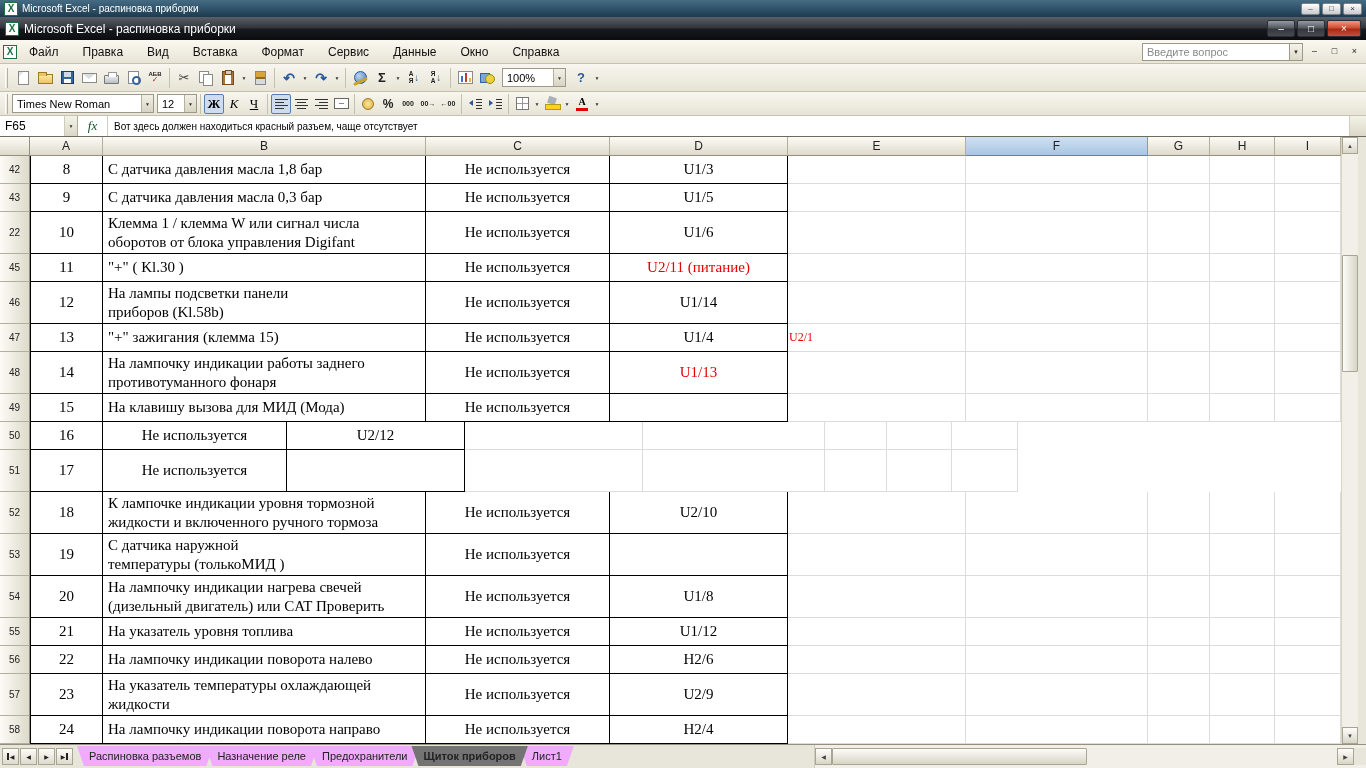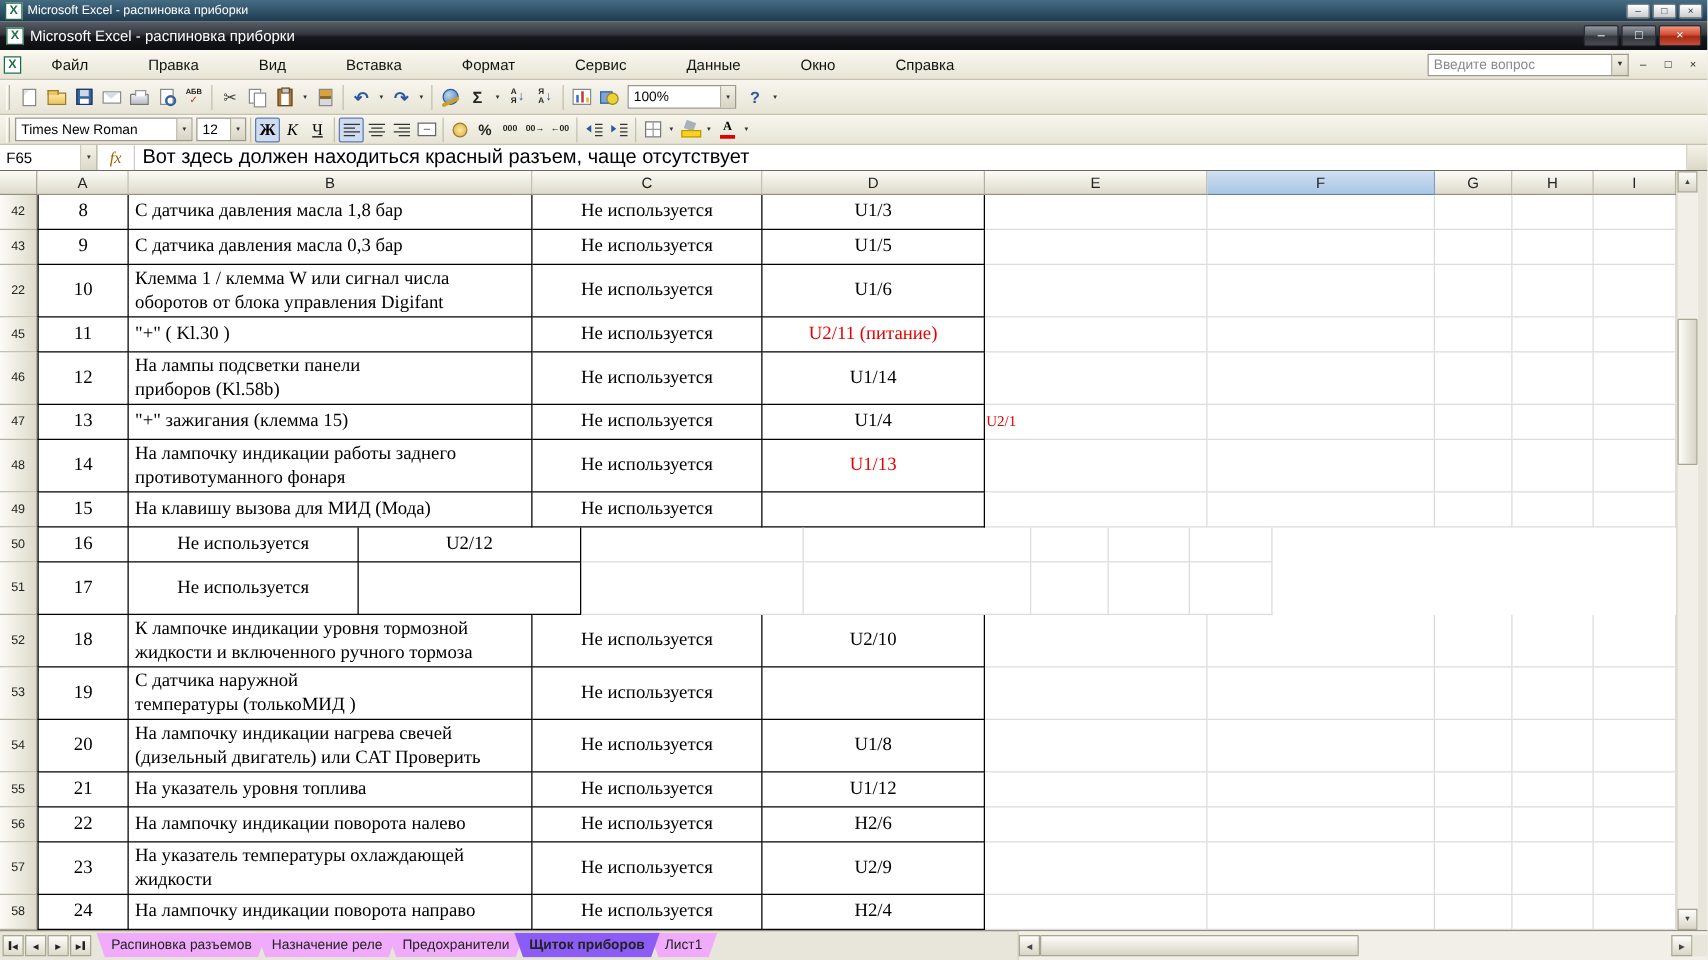--- a/index.html
+++ b/index.html
@@ -13,21 +13,21 @@
   .wbs{width:19px;height:12px;border:1px solid #7e8389;border-radius:2px;background:linear-gradient(#ffffff,#c8cacd);font-size:8px;line-height:10px;text-align:center;color:#333}
   .tb-inner{height:23px;flex:none;background:linear-gradient(#5a5f68 0%,#33363d 45%,#17181d 55%,#0c0d10 100%);display:flex;align-items:center;gap:5px;padding:0 5px}
   .tb-inner .title{color:#fff;font-size:12px;flex:1;white-space:nowrap}
   .wbm{width:28px;height:17px;border:1px solid #2a2d33;border-radius:2px;background:linear-gradient(#959ba3,#565b62 45%,#33373d 55%,#474b51);color:#fff;font-size:10px;line-height:15px;text-align:center}
   .wbm.close{width:34px;background:linear-gradient(#ef9a82,#d14e34 45%,#a82a14 55%,#c4503a)}
   .xlicon{width:14px;height:14px;flex:none;background:#fff;border:1px solid #1d7044;color:#1d7044;font-weight:bold;font-size:10px;line-height:12px;text-align:center}
 
   
   .menubar{height:24px;flex:none;display:flex;align-items:center;background:linear-gradient(#faf8f0,#e8e4d6);border-bottom:1px solid #c6c2b0;padding:0 3px;font-size:12px;color:#111}
   .menu-items{display:flex;align-items:center}
-  .menu-item{padding:3px 24px;border-radius:2px;white-space:nowrap}
+  .menu-item{padding:3px 12px;border-radius:2px;white-space:nowrap}
   .menubar .spacer{flex:1}
   .qbox{width:148px;height:18px;background:#fff;border:1px solid #9c988a;font-size:11px;color:#555;padding:0 4px;outline:none}
   .qbox::placeholder{color:#8a8a8a}
   .qdd{width:13px;height:18px;border:1px solid #9c988a;border-left:none;background:linear-gradient(#f5f3ea,#ddd9c9);font-size:6px;display:flex;align-items:center;justify-content:center;color:#333}
   .mwb{width:17px;height:15px;margin-left:3px;font-size:9px;line-height:14px;text-align:center;color:#222}
 
   
   .toolbar{flex:none;display:flex;align-items:center;background:linear-gradient(#f8f6ee,#e7e4d6);border-bottom:1px solid #c6c2b0;padding:0 3px}
   .toolbar.std{height:28px}
   .toolbar.fmt{height:24px}
@@ -35,21 +35,21 @@
   .sep{width:1px;height:20px;background:#c4c0ae;margin:0 3px;flex:none}
   .tbtn{height:22px;min-width:22px;display:flex;align-items:center;justify-content:center;border:1px solid transparent;border-radius:2px;flex:none;position:relative}
   .fmt .tbtn{height:20px;min-width:20px}
   .tbtn.pressed{background:#cfdcf0;border:1px solid #5a7cb0}
   .dd{width:10px;height:22px;display:flex;align-items:center;justify-content:center;font-size:5px;color:#333;flex:none}
   .combo{height:19px;background:#fff;border:1px solid #9c988a;display:flex;align-items:center;font-size:11px;padding-left:4px;flex:none}
   .combo .cval{white-space:nowrap;overflow:hidden}
   .combo .carr{margin-left:auto;width:12px;height:100%;background:linear-gradient(#f2f0e6,#d8d4c4);border-left:1px solid #b5b1a0;font-size:5px;display:flex;align-items:center;justify-content:center;color:#333}
   .font-combo{width:142px}
   .size-combo{width:40px;margin-left:3px}
-  .zoom-combo{width:87px;margin:0 4px}
+  .zoom-combo{width:64px;margin:0 4px}
 
   
   .ic{display:inline-block;position:relative;flex:none}
   .i-new{width:11px;height:14px;background:linear-gradient(135deg,#dfe5ea 0 3px,#fff 3px);border:1px solid #8a8a8a}
   .i-open{width:15px;height:10px;background:linear-gradient(#ffe9a0,#edc463);border:1px solid #9c7a2a;margin-top:3px}
   .i-open::before{content:"";position:absolute;top:-3px;left:-1px;width:7px;height:3px;background:#edc463;border:1px solid #9c7a2a;border-bottom:none}
   .i-save{width:13px;height:13px;background:#35639c;border:1px solid #1c3a62}
   .i-save::before{content:"";position:absolute;left:2px;top:0;width:7px;height:5px;background:#cfd8e4}
   .i-save::after{content:"";position:absolute;left:2px;bottom:0;width:7px;height:4px;background:#fff}
   .i-mail{width:15px;height:10px;background:#fff;border:1px solid #8a8a8a}
@@ -101,22 +101,22 @@
   .i-fill::before{content:"";position:absolute;left:3px;top:0;width:8px;height:7px;background:#a9b0b8;transform:rotate(20deg)}
   .i-fill::after{content:"";position:absolute;left:0;bottom:0;width:14px;height:4px;background:#ffd21e;border:1px solid #b89a10}
   .i-fontcolor{display:flex;flex-direction:column;align-items:center;line-height:1}
   .i-fontcolor .fc-a{font-family:"Liberation Serif",serif;font-weight:bold;font-size:10px;line-height:1}
   .i-fontcolor .fc-bar{width:12px;height:3px;background:#e00000;margin-top:1px}
 
   
   .fbar{height:21px;flex:none;display:flex;align-items:stretch;background:#fff;border-bottom:1px solid #6f6b5c}
   .namebox{width:64px;display:flex;align-items:center;padding:0 5px;font-size:12px;color:#000}
   .nb-dd{width:14px;background:linear-gradient(#f4f2e8,#dcd8c8);border-left:1px solid #cfcbbd;border-right:1px solid #b0ac9c;display:flex;align-items:center;justify-content:center;font-size:5px;color:#333}
-  .fx{width:30px;display:flex;align-items:center;justify-content:center;font-style:italic;font-family:"Liberation Serif",serif;font-size:13px;border-right:1px solid #d0ccc0;color:#a16207}
-  .fcontent{flex:1;display:flex;align-items:center;padding:0 6px;font-size:16px;color:#000;white-space:nowrap;overflow:hidden}
+  .fx{width:30px;display:flex;align-items:center;justify-content:center;font-style:italic;font-family:"Liberation Serif",serif;font-size:13px;border-right:1px solid #d0ccc0;color:#14532d}
+  .fcontent{flex:1;display:flex;align-items:center;padding:0 6px;font-size:10px;color:#000;white-space:nowrap;overflow:hidden}
   .fb-end{width:17px;border-left:1px solid #d0ccc0;background:linear-gradient(#f4f2e8,#dcd8c8)}
 
   
   .sheetzone{height:607px;flex:none;display:flex;background:#fff}
   .gridcol{width:1341px;flex:none;display:flex;flex-direction:column}
   .headrow{height:19px;flex:none;display:flex}
   .corner{width:30px;flex:none;background:linear-gradient(#fcfbf6,#dedacb);border-right:1px solid #958f7f;border-bottom:1px solid #958f7f}
   .col-h{flex:none;display:flex;align-items:center;justify-content:center;font-size:12px;color:#222;background:linear-gradient(#fcfbf6,#dedacb);border-right:1px solid #b3ae9d;border-bottom:1px solid #958f7f}
   .col-h.sel{background:linear-gradient(#cfe0f2,#a9c6e4);border-right:1px solid #7d9cc0;border-bottom:1px solid #5f83ad}
   .gridbody{flex:1;overflow:hidden;background:#fff}
@@ -141,21 +141,21 @@
   .vthumb{position:absolute;left:0;right:0;top:118px;height:117px;background:linear-gradient(90deg,#fdfcf8,#d8d4c6);border:1px solid #a9a593;border-radius:1px}
   .rightedge{width:8px;flex:none;background:#e8e5da}
 
   
   .bottombar{height:24px;flex:none;display:flex;align-items:center;background:#e8e5da;border-top:1px solid #958f7f;padding-left:2px}
   .tnb{width:17px;height:17px;margin-right:1px;background:linear-gradient(#fdfcf8,#ddd9cb);border:1px solid #a9a593;font-size:6px;display:flex;align-items:center;justify-content:center;color:#222;flex:none}
   .tnb.first::before{content:"";width:2px;height:7px;background:#222;margin-right:1px}
   .tnb.last::after{content:"";width:2px;height:7px;background:#222;margin-left:1px}
   .tabs{display:flex;align-items:stretch;height:20px;margin-left:3px;align-self:flex-start;margin-top:1px}
   .tab{padding:0 12px;display:flex;align-items:center;font-size:11px;background:#f0abfc;color:#222;clip-path:polygon(0 0,100% 0,calc(100% - 7px) 100%,7px 100%);margin-right:-8px;white-space:nowrap}
-  .tab.active{background:#8b5cf6;font-weight:bold;z-index:2;position:relative}
+  .tab.active{background:#737373;font-weight:bold;z-index:2;position:relative}
   .hscroll{width:552px;margin-left:auto;display:flex;align-items:center;background:#f1efe7;border-left:1px solid #cfcbbd;height:100%;flex:none}
   .harrow{width:17px;height:17px;background:linear-gradient(#fefdfa,#d9d5c7);border:1px solid #a9a593;font-size:6px;display:flex;align-items:center;justify-content:center;color:#444;flex:none}
   .hthumb{width:255px;height:17px;background:linear-gradient(#fdfcf8,#d8d4c6);border:1px solid #a9a593;border-radius:1px;flex:none}
   .htrack{flex:1}
   .szbox{width:12px;height:17px;flex:none;background:#e8e5da}
 </style>
 </head>
 <body>
 
 <div class="app">

